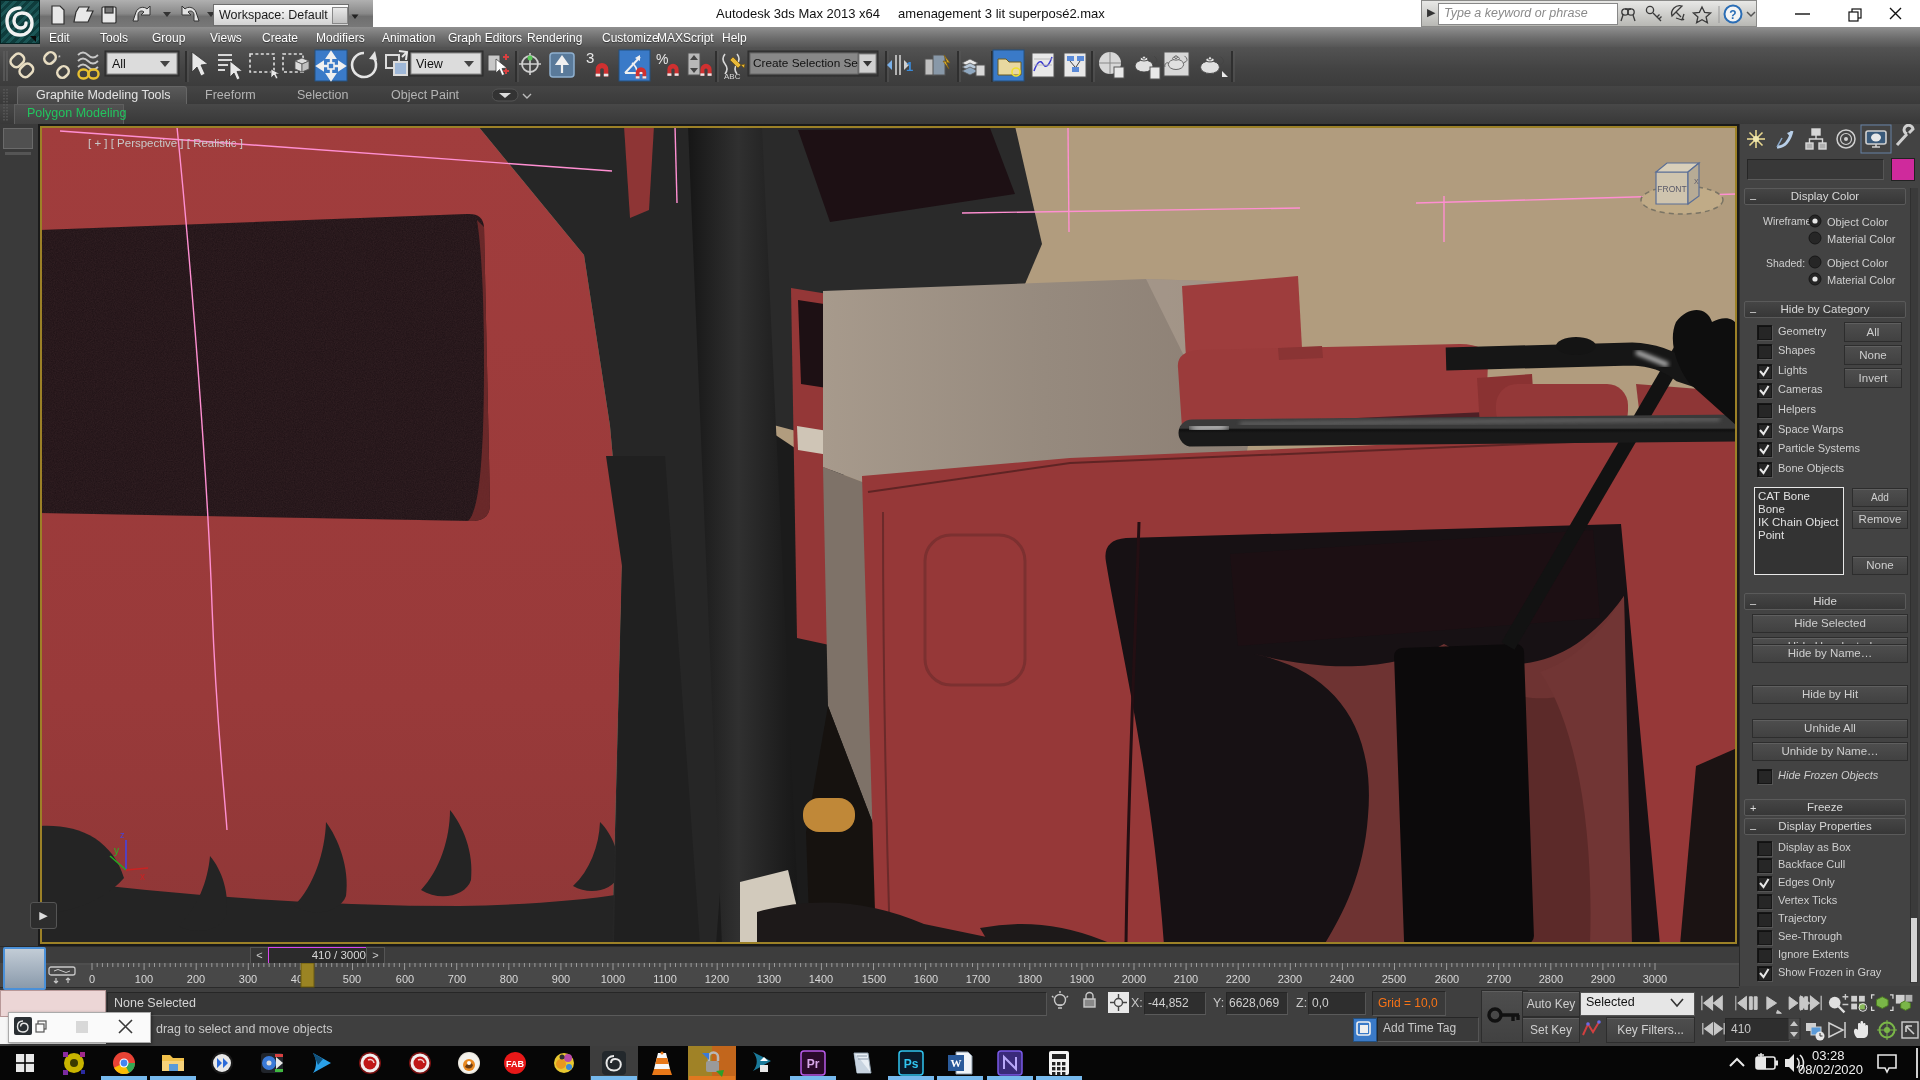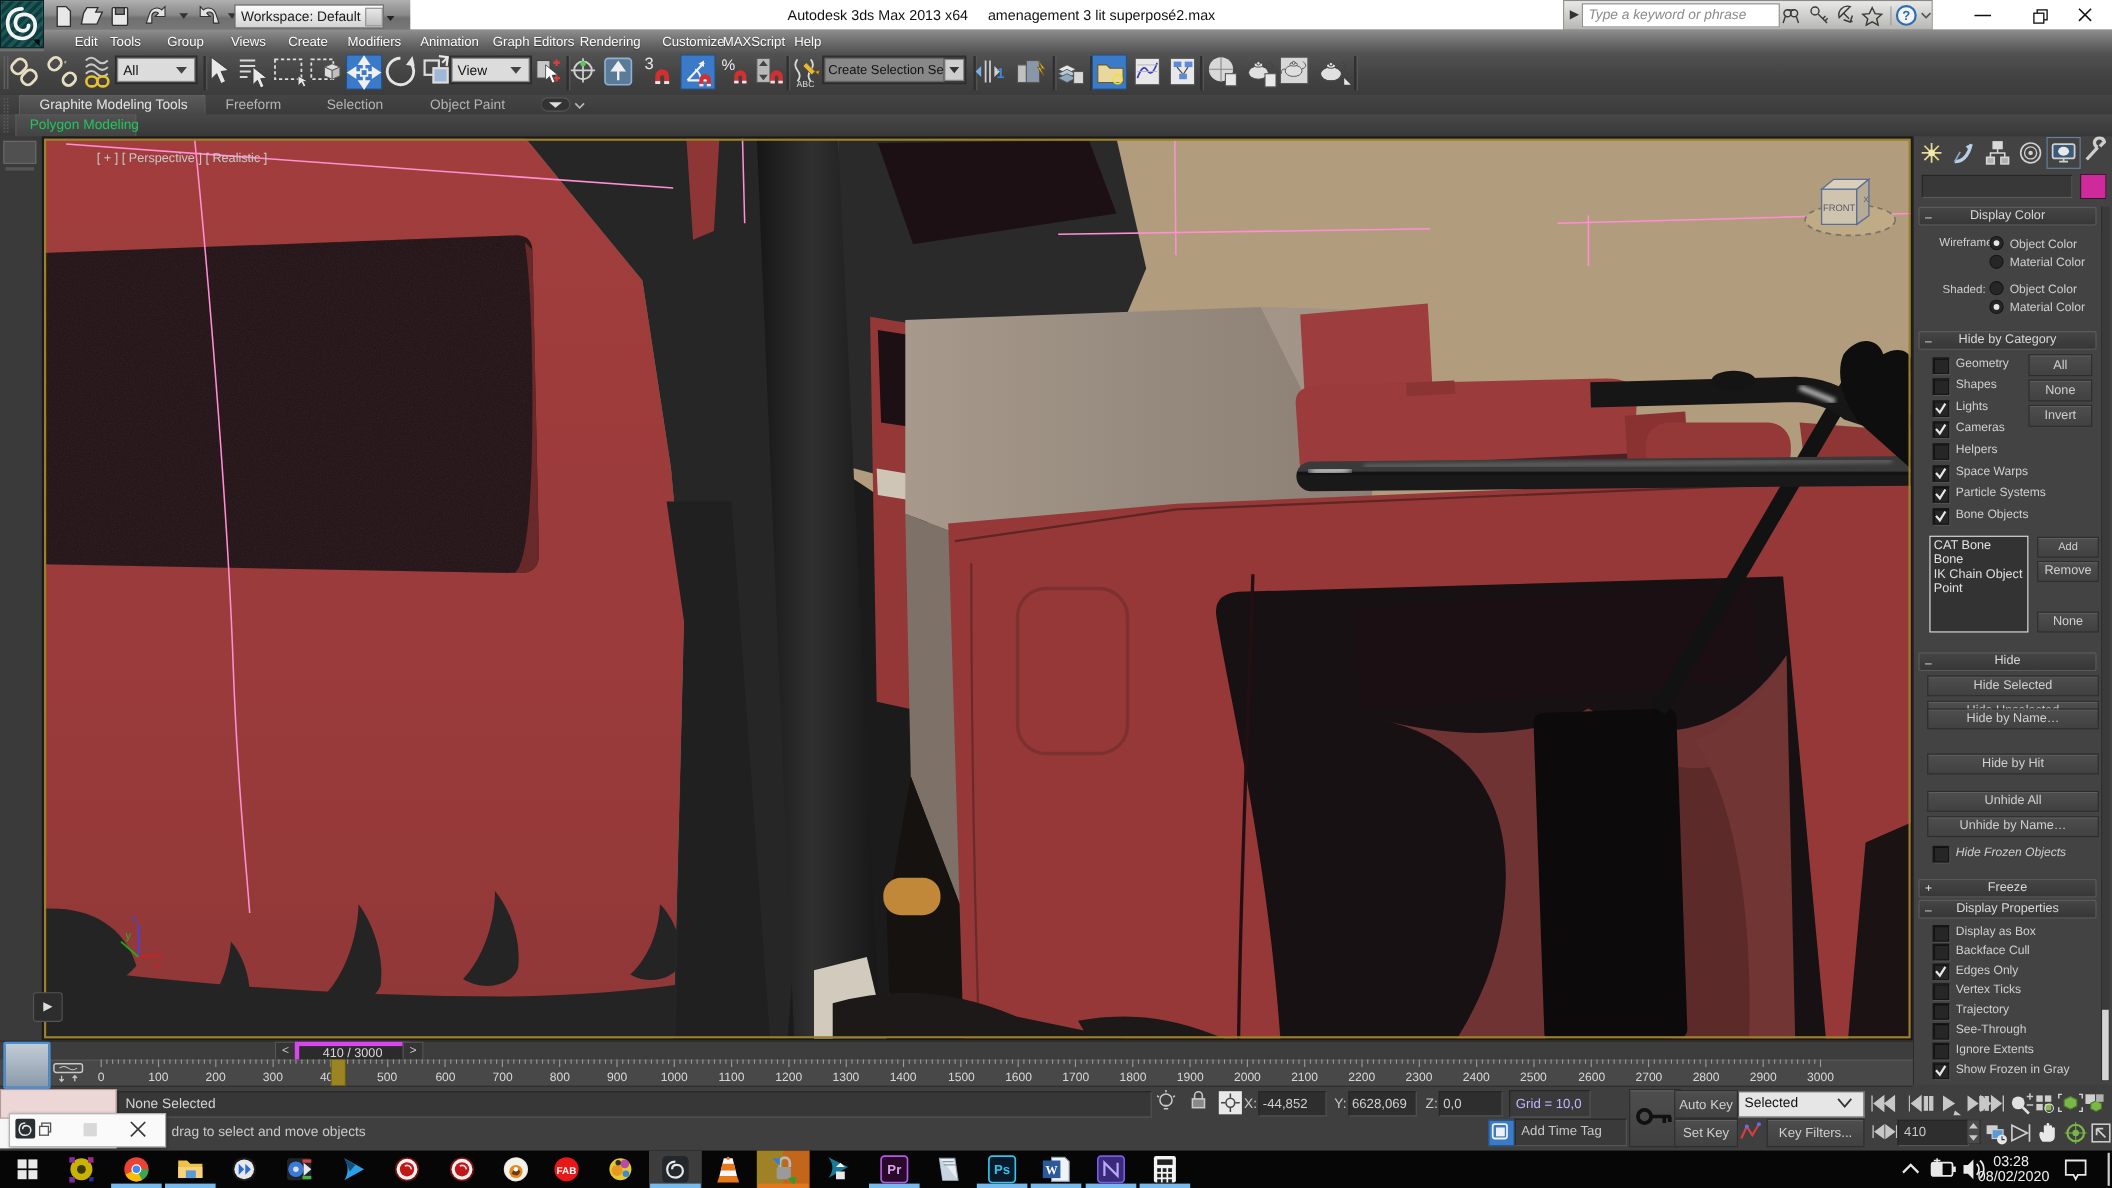--- a/index.html
+++ b/index.html
@@ -68,21 +68,21 @@
 <div class="a" style="left:0;top:0;width:40px;height:44px;background:repeating-linear-gradient(135deg,#0e3c3c 0 3px,#1b5555 3px 6px);border:1px solid #062222;box-sizing:border-box;"></div>
 <svg class="a" style="left:0;top:0;" width="40" height="44" viewBox="0 0 40 44">
 <path d="M20 8 c-8 0 -13 5 -13 13 c0 8 5 14 13 14 c7 0 12 -5 12 -12 c0 -6 -4 -10 -10 -10 c-5 0 -8 3 -8 8 c0 4 3 7 7 7 c3 0 5 -2 5 -5" fill="none" stroke="#f2f2f2" stroke-width="3.4" stroke-linecap="round"></path>
 <path d="M30 36 l6 0 0 6 z" fill="#0a0a0a"></path>
 </svg>
 
 <div class="a" style="left:0;top:44px;width:1920px;height:3px;background:#6f6f6f;"></div>
 <div class="a" style="left:40px;top:27px;width:1880px;height:20px;background:linear-gradient(#8f8f8f,#6a6a6a 60%,#565656);"></div>
 
 <div class="tx" style="top:31px;left:0;width:1920px;font-size:12px;color:#fff;text-shadow:0 1px 1px #333;">
-<span style="position:absolute;left:68px;">Edit</span>
+<span style="position:absolute;left:49px;">Edit</span>
 <span style="position:absolute;left:100px;">Tools</span>
 <span style="position:absolute;left:152px;">Group</span>
 <span style="position:absolute;left:210px;">Views</span>
 <span style="position:absolute;left:262px;">Create</span>
 <span style="position:absolute;left:316px;">Modifiers</span>
 <span style="position:absolute;left:382px;">Animation</span>
 <span style="position:absolute;left:448px;">Graph Editors</span>
 <span style="position:absolute;left:527px;">Rendering</span>
 <span style="position:absolute;left:591px;margin-left:11px;">Customize</span>
 <span style="position:absolute;left:657px;">MAXScript</span>
@@ -568,21 +568,21 @@
     <div class="cb" style="left:1757px;top:966px;"></div>
     <svg class="a" style="left:1757px;top:966px;" width="15" height="15">
       <path d="M3 7 l3.5 4 5 -8" stroke="#e8e8e8" stroke-width="2" fill="none"></path>
     </svg>
     <div class="tx" style="left:1778px;top:966px;font-size:11px;color:#cfcfcf;">Show Frozen in Gray</div>
 <div class="a" style="left:1910px;top:188px;width:7px;height:795px;background:#3a3a3a;border-left:1px solid #2f2f2f;"></div>
 <div class="a" style="left:1911px;top:918px;width:6px;height:64px;background:#d4d4d4;"></div>
 
 <div class="a" style="left:0;top:946px;width:1739px;height:17px;background:#3d3d3d;border-top:1px solid #2a2a2a;box-sizing:border-box;"></div>
 <div class="a" style="left:250px;top:947px;width:17px;height:15px;background:#353535;border:1px solid #555;color:#ccc;font-size:11px;text-align:center;line-height:14px;">&lt;</div>
-<div class="a" style="left:268px;top:947px;width:97px;height:15px;background:#2b2b2b;border:4px solid #d946ef;color:#d8d8d8;font-size:11.5px;text-align:center;line-height:15px;">410 / 3000</div>
+<div class="a" style="left:268px;top:947px;width:97px;height:15px;background:#2b2b2b;border:1px solid #d946ef;color:#d8d8d8;font-size:11.5px;text-align:right;line-height:15px;">410 / 3000</div>
 <div class="a" style="left:366px;top:947px;width:17px;height:15px;background:#353535;border:1px solid #555;color:#ccc;font-size:11px;text-align:center;line-height:14px;">&gt;</div>
 <div class="a" style="left:0;top:963px;width:1739px;height:25px;background:#484848;border-bottom:1px solid #2a2a2a;box-sizing:border-box;"></div>
 <svg class="a" style="left:48px;top:965px;" width="30" height="20">
       <rect x="1" y="2" width="26" height="8" rx="2" fill="none" stroke="#c8c8c8" stroke-width="1.3"></rect>
       <path d="M6 6 q4 -3 8 0 t8 0" stroke="#c8c8c8" fill="none"></path>
       <path d="M8 13 l0 5 m-2 -2 l2 2 2 -2 M20 18 l0 -5 m-2 2 l2 -2 2 2" stroke="#c8c8c8" stroke-width="1.2" fill="none"></path>
     </svg>
 <div id="ruler"></div>
 
 <svg class="a" style="left:0;top:963px;" width="1739" height="25" viewBox="0 0 1739 25">
@@ -942,21 +942,21 @@
 <div class="tx" style="left:1131px;top:996px;font-size:12.5px;color:#c8c8c8;">X:</div>
 <div class="a sunk" style="left:1144px;top:992px;width:60px;height:21px;"></div>
 <div class="tx" style="left:1148px;top:996px;font-size:12px;color:#d0d0d0;">-44,852</div>
 <div class="tx" style="left:1213px;top:996px;font-size:12.5px;color:#c8c8c8;">Y:</div>
 <div class="a sunk" style="left:1226px;top:992px;width:60px;height:21px;"></div>
 <div class="tx" style="left:1229px;top:996px;font-size:12px;color:#d0d0d0;">6628,069</div>
 <div class="tx" style="left:1296px;top:996px;font-size:12.5px;color:#c8c8c8;">Z:</div>
 <div class="a sunk" style="left:1308px;top:992px;width:56px;height:21px;"></div>
 <div class="tx" style="left:1312px;top:996px;font-size:12px;color:#d0d0d0;">0,0</div>
 <div class="a sunk" style="left:1372px;top:991px;width:72px;height:23px;background:#3a3a3a;"></div>
-<div class="tx" style="left:1378px;top:996px;font-size:12px;color:#c4b5fd;">Grid = 10,0</div>
+<div class="tx" style="left:1378px;top:996px;font-size:12px;color:#f97316;">Grid = 10,0</div>
 <div class="a" style="left:1353px;top:1018px;width:22px;height:22px;background:#3a7ac8;border:1px solid #24507f;"></div>
 <svg class="a" style="left:1353px;top:1018px;" width="22" height="22">
       <rect x="4" y="4" width="13" height="13" rx="2" fill="none" stroke="#f0f0f0" stroke-width="1.6"></rect>
       <rect x="7" y="7" width="8" height="8" fill="#f0f0f0"></rect>
     </svg>
 <div class="a sunk" style="left:1377px;top:1017px;width:100px;height:23px;background:#3a3a3a;"></div>
 <div class="tx" style="left:1383px;top:1021px;font-size:12px;color:#c8c8c8;">Add Time Tag</div>
 <div class="btn" style="left:1481px;top:990px;width:45px;height:51px;"></div>
 <svg class="a" style="left:1481px;top:990px;" width="45" height="51">
       <g transform="translate(22,25)">

